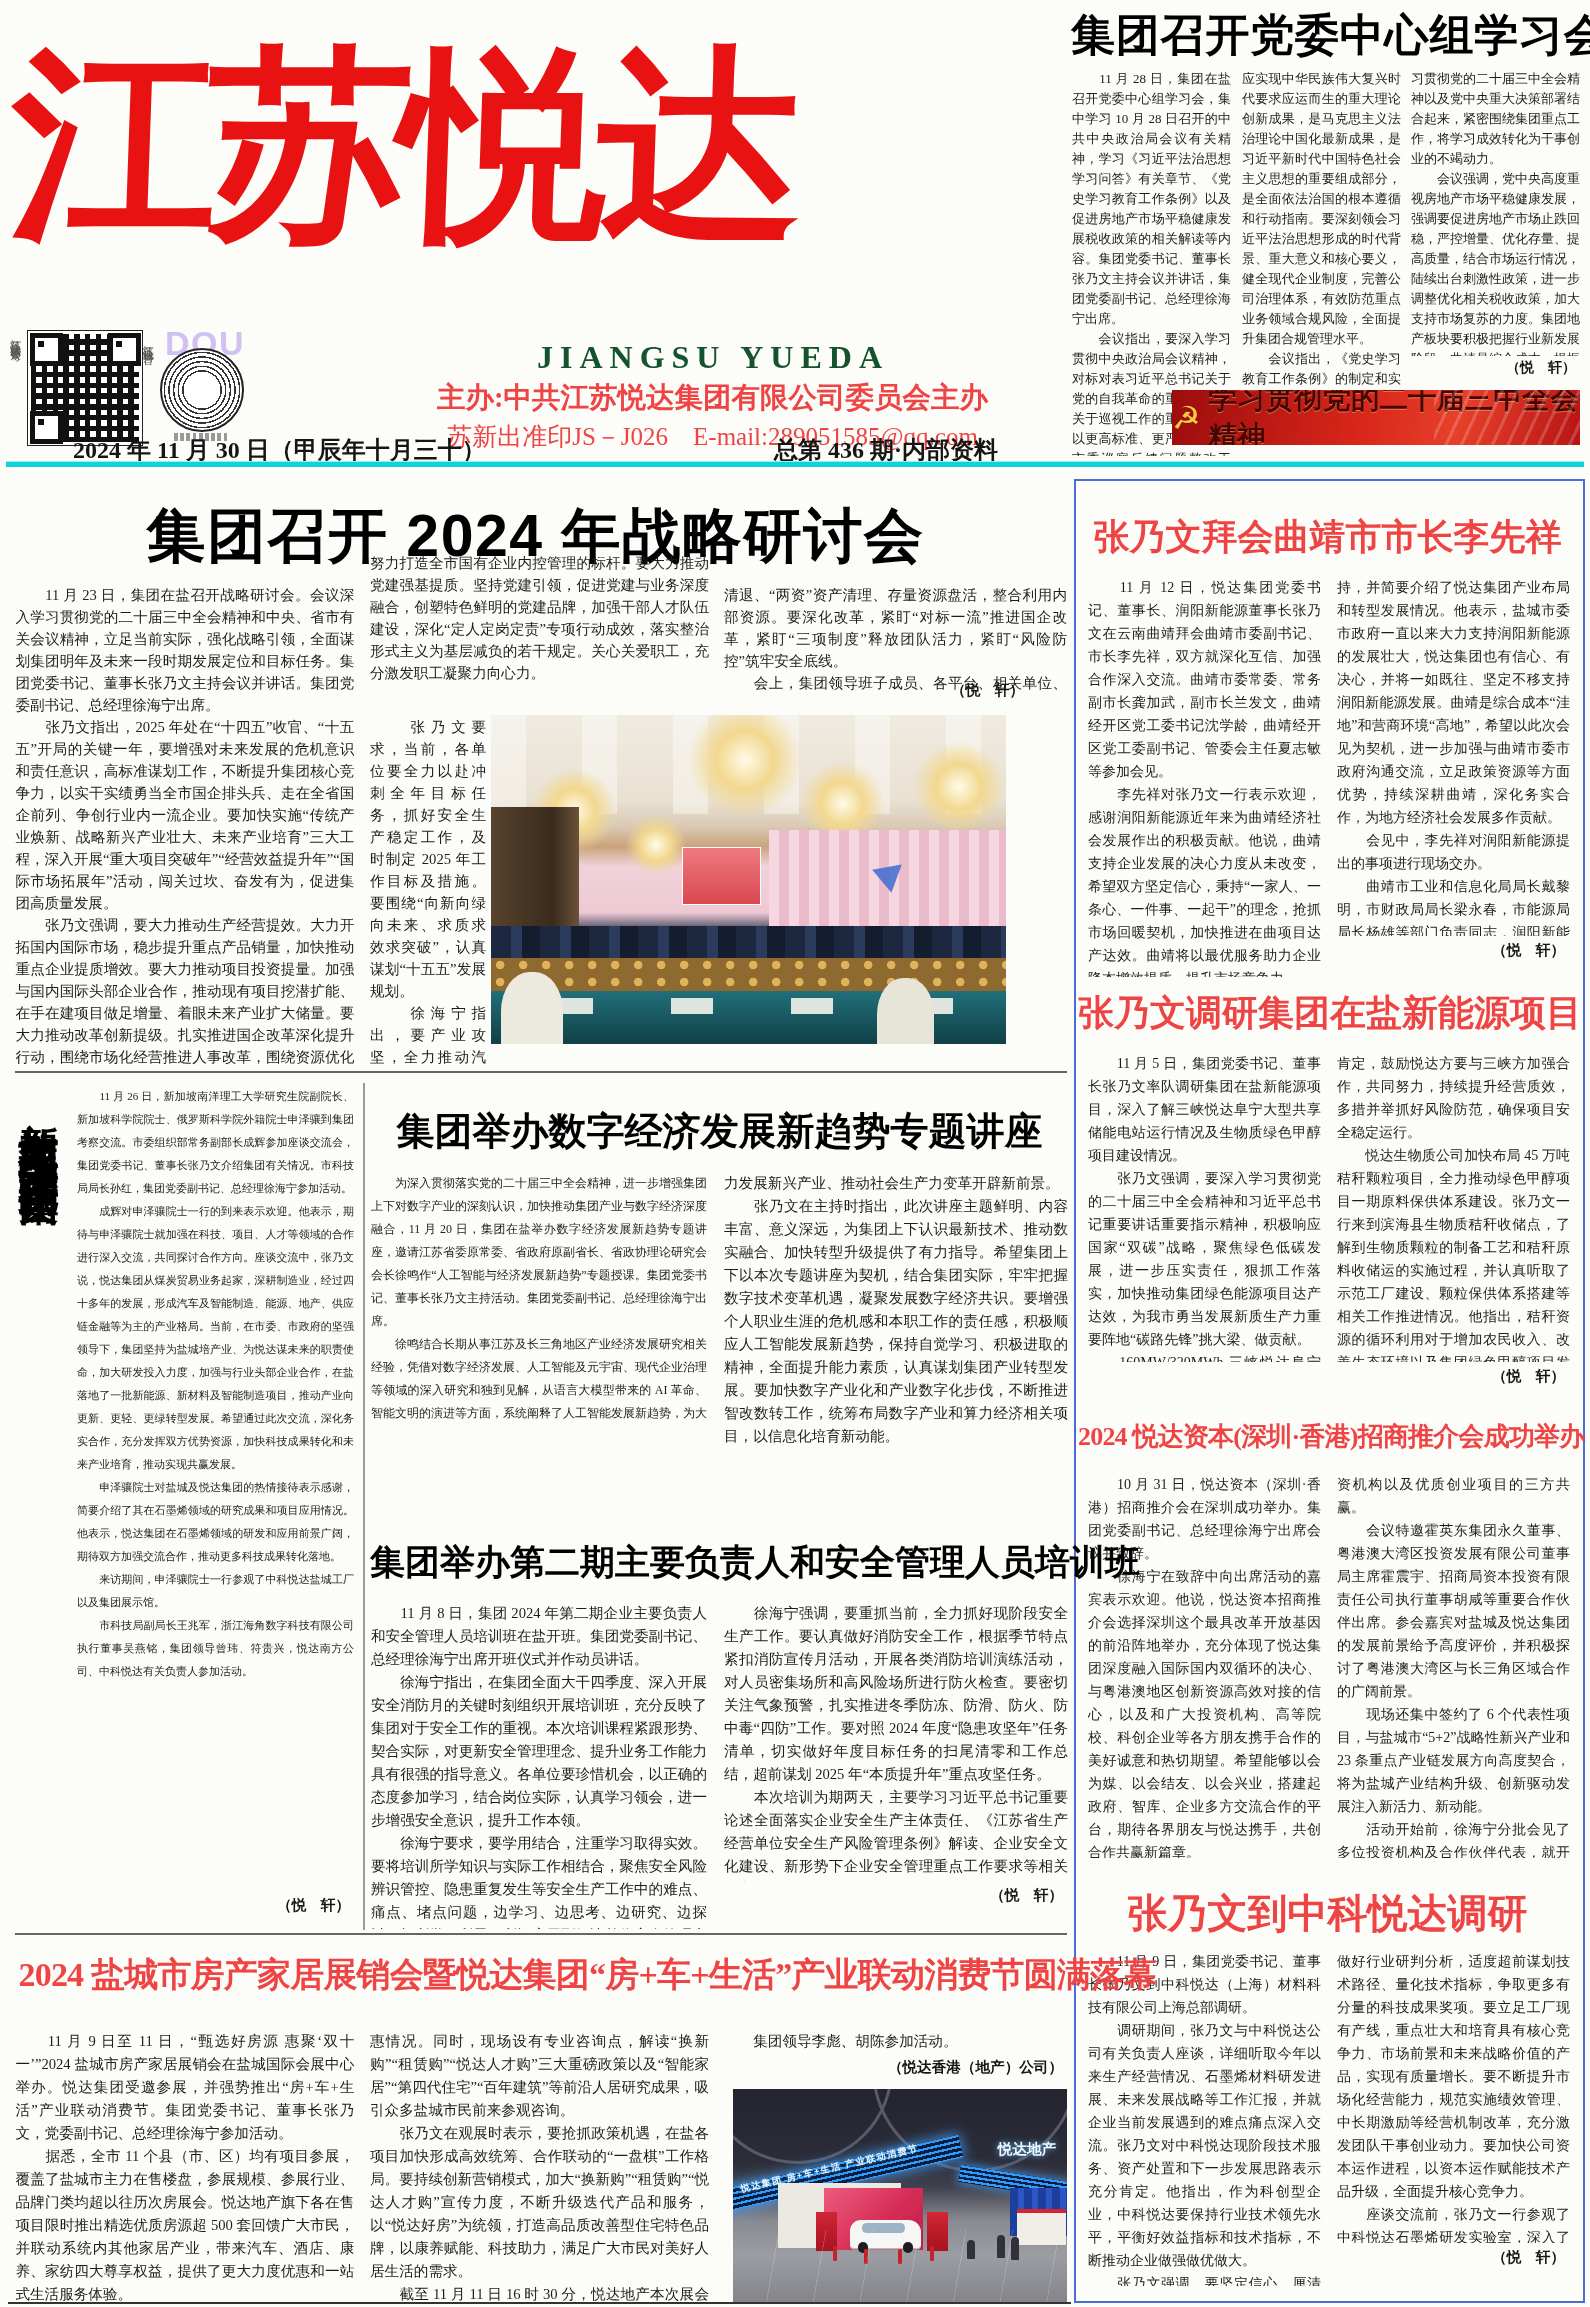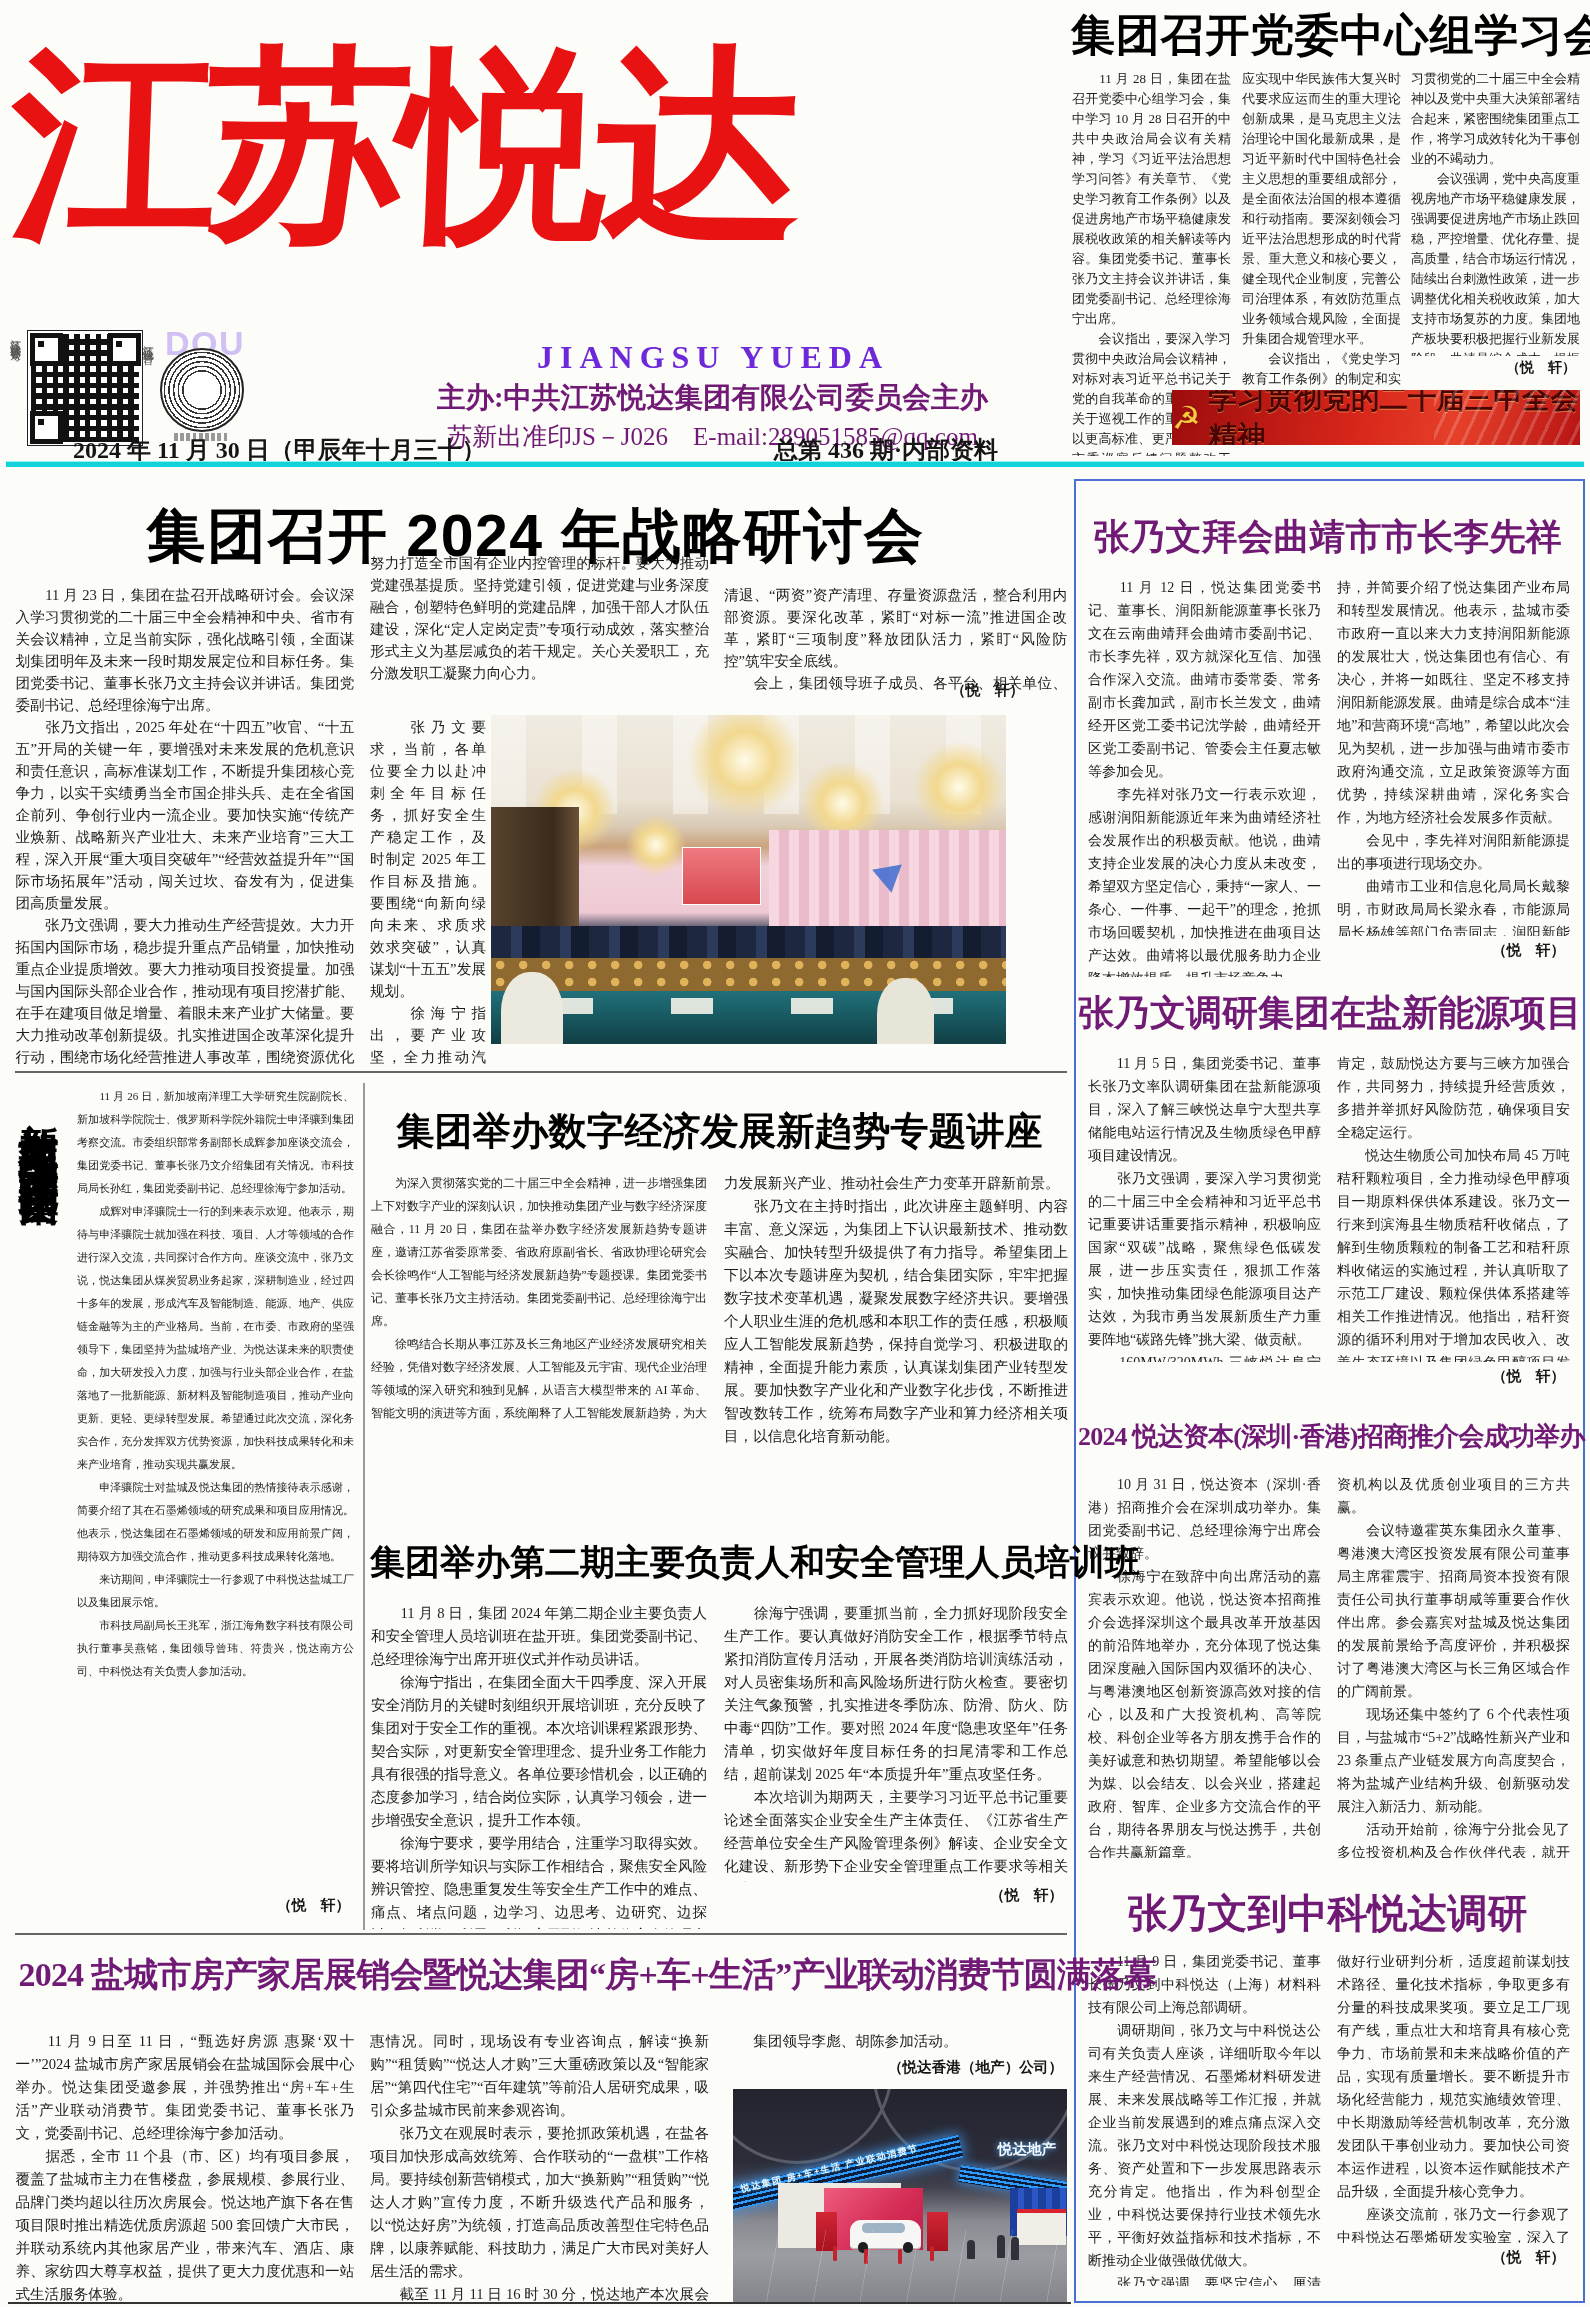--- a/index.html
+++ b/index.html
@@ -3,21 +3,21 @@
 <meta charset="utf-8">
 <style>
   html,body{margin:0;padding:0;background:#888;}
   .page{position:relative;width:1591px;height:2307px;background:#fcfcf9;overflow:hidden;
         font-family:"Liberation Serif",serif;color:#151515;}
   .abs{position:absolute;}
   .tcol{position:absolute;text-align:justify;white-space:pre-line;overflow:hidden;
         font-family:"Liberation Serif",serif;color:#1c1c1c;}
   .hl-sans{font-family:"Liberation Sans",sans-serif;font-weight:bold;color:#000;
            text-align:center;white-space:nowrap;}
-  .hl-serif{font-family:"Liberation Serif",serif;font-weight:bold;color:#701a75;
+  .hl-serif{font-family:"Liberation Serif",serif;font-weight:bold;color:#ef4444;
             text-align:center;white-space:nowrap;}
   .sig{position:absolute;text-align:right;font-weight:bold;}
   .rule{position:absolute;background:#666;}
   .vrule{position:absolute;background:#9a9a9a;}
   
   .masthead-title{position:absolute;left:10.8px;top:-23px;width:817px;height:362px;
     font-size:206px;line-height:339px;font-weight:bold;color:#e81212;
     letter-spacing:-10.8px;font-family:"Liberation Serif",serif;transform:skewX(-2deg);}
   .qr{position:absolute;background:
       repeating-linear-gradient(0deg,#111 0 5.4px,transparent 5.4px 10.8px),
@@ -124,21 +124,21 @@
       </span>
     <span class="fp" style="left:-1.5px;bottom:-1.5px;">
         <i></i>
       </span>
   </div>
   <div class="vcap" style="left:142px;top:337px;height:116px;">江苏悦达抖音</div>
   <div class="dou-word">DOU</div>
   <div class="dou-circle"></div>
   <div class="micro"></div>
 
-  <div class="abs hl-serif" style="left:401px;top:339px;width:624px;font-size:32px;color:#6d28d9;letter-spacing:7px;">JIANGSU  YUEDA</div>
+  <div class="abs hl-serif" style="left:401px;top:339px;width:624px;font-size:32px;color:#14532d;letter-spacing:7px;">JIANGSU  YUEDA</div>
   <div class="abs hl-serif" style="left:331px;top:379px;width:763px;font-size:28.5px;">主办:中共江苏悦达集团有限公司委员会主办</div>
   <div class="abs hl-serif" style="left:331px;top:420px;width:763px;font-size:25px;font-weight:normal;">苏新出准印JS－J026　E-mail:289051585@qq.com</div>
 
   <div class="abs" style="left:73px;top:434px;font-size:24px;font-weight:bold;white-space:nowrap;">2024 年 11 月 30 日（甲辰年十月三十）</div>
   <div class="abs" style="left:774px;top:434px;font-size:24px;font-weight:bold;white-space:nowrap;">总第 436 期·内部资料</div>
   <div class="cyan-rule"></div>
 
   <div class="abs hl-sans" style="left:1071px;top:6.2px;width:510px;font-size:44px;letter-spacing:0.8px;">集团召开党委中心组学习会</div>
   <div class="tcol" style="left:1072px;top:69px;width:159px;height:387px;font-size:13px;line-height:20px;">　　11 月 28 日，集团在盐召开党委中心组学习会，集中学习 10 月 28 日召开的中共中央政治局会议有关精神，学习《习近平法治思想学习问答》有关章节、《党史学习教育工作条例》以及促进房地产市场平稳健康发展税收政策的相关解读等内容。集团党委书记、董事长张乃文主持会议并讲话，集团党委副书记、总经理徐海宁出席。
 　　会议指出，要深入学习贯彻中央政治局会议精神，对标对表习近平总书记关于党的自我革命的重要思想和关于巡视工作的重要论述，以更高标准、更严要求推进市委巡察反馈问题整改工作，坚持整改目标不变、任务不减、标准不降，持续把整改工作与深化改革、全面从严治党、干部队伍建设等工作相结合，推动整改成果转化为集团高质量发展的强劲动能。

